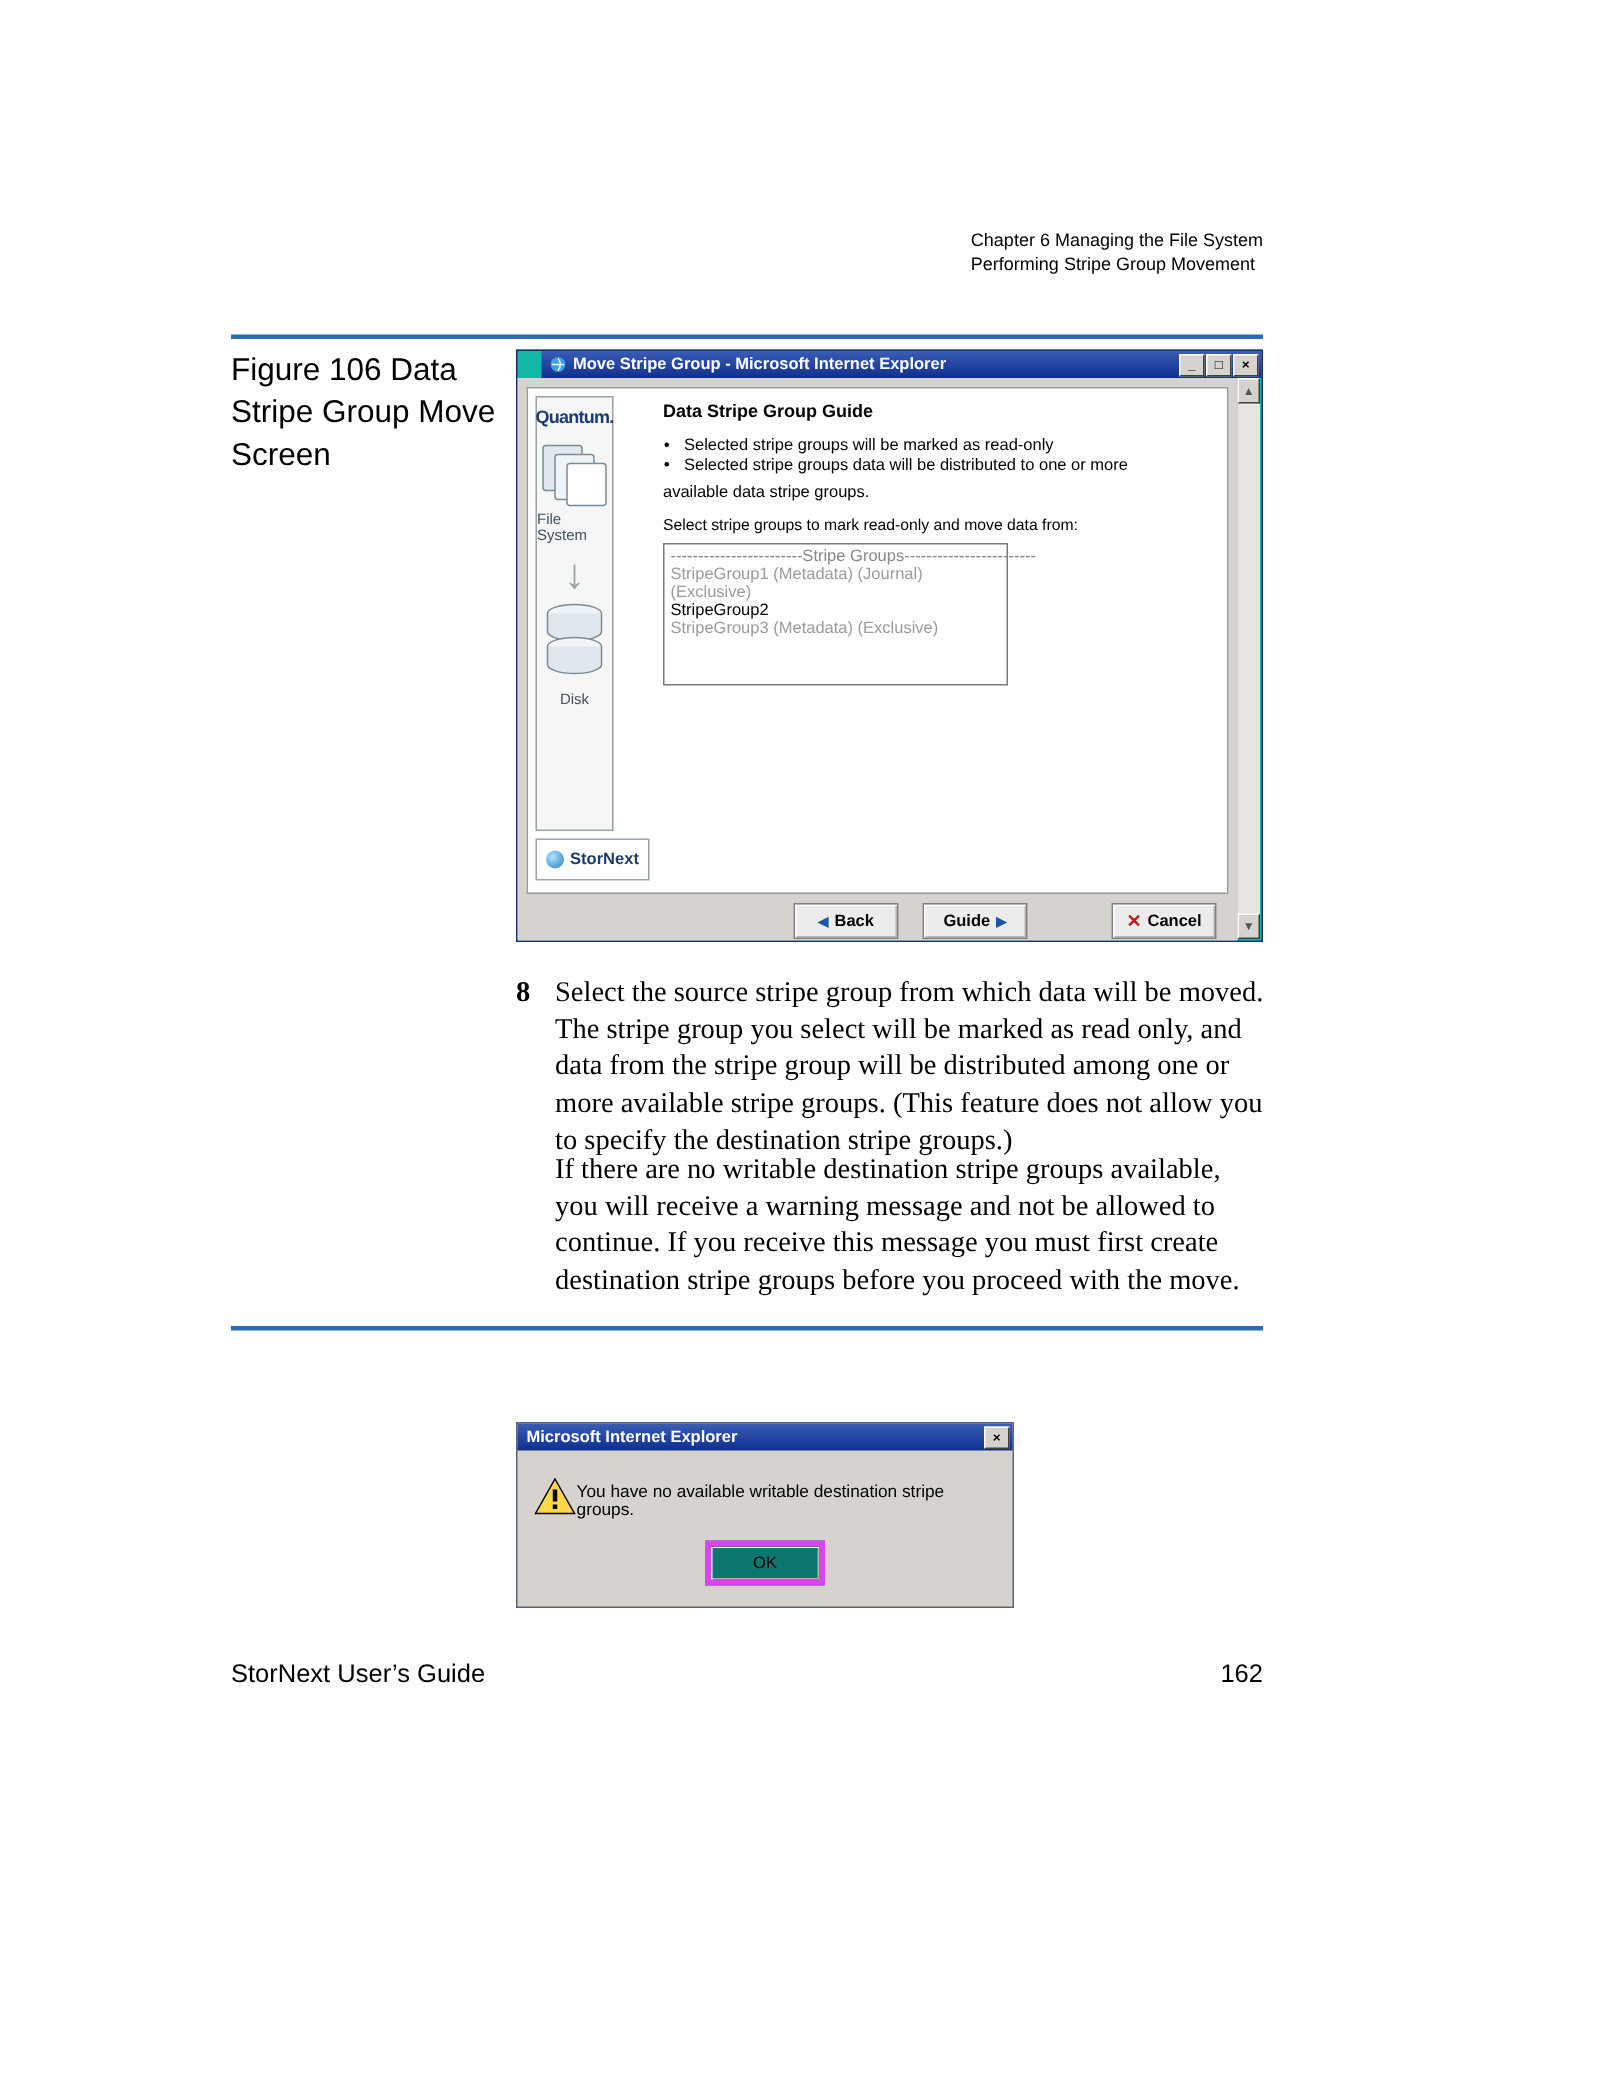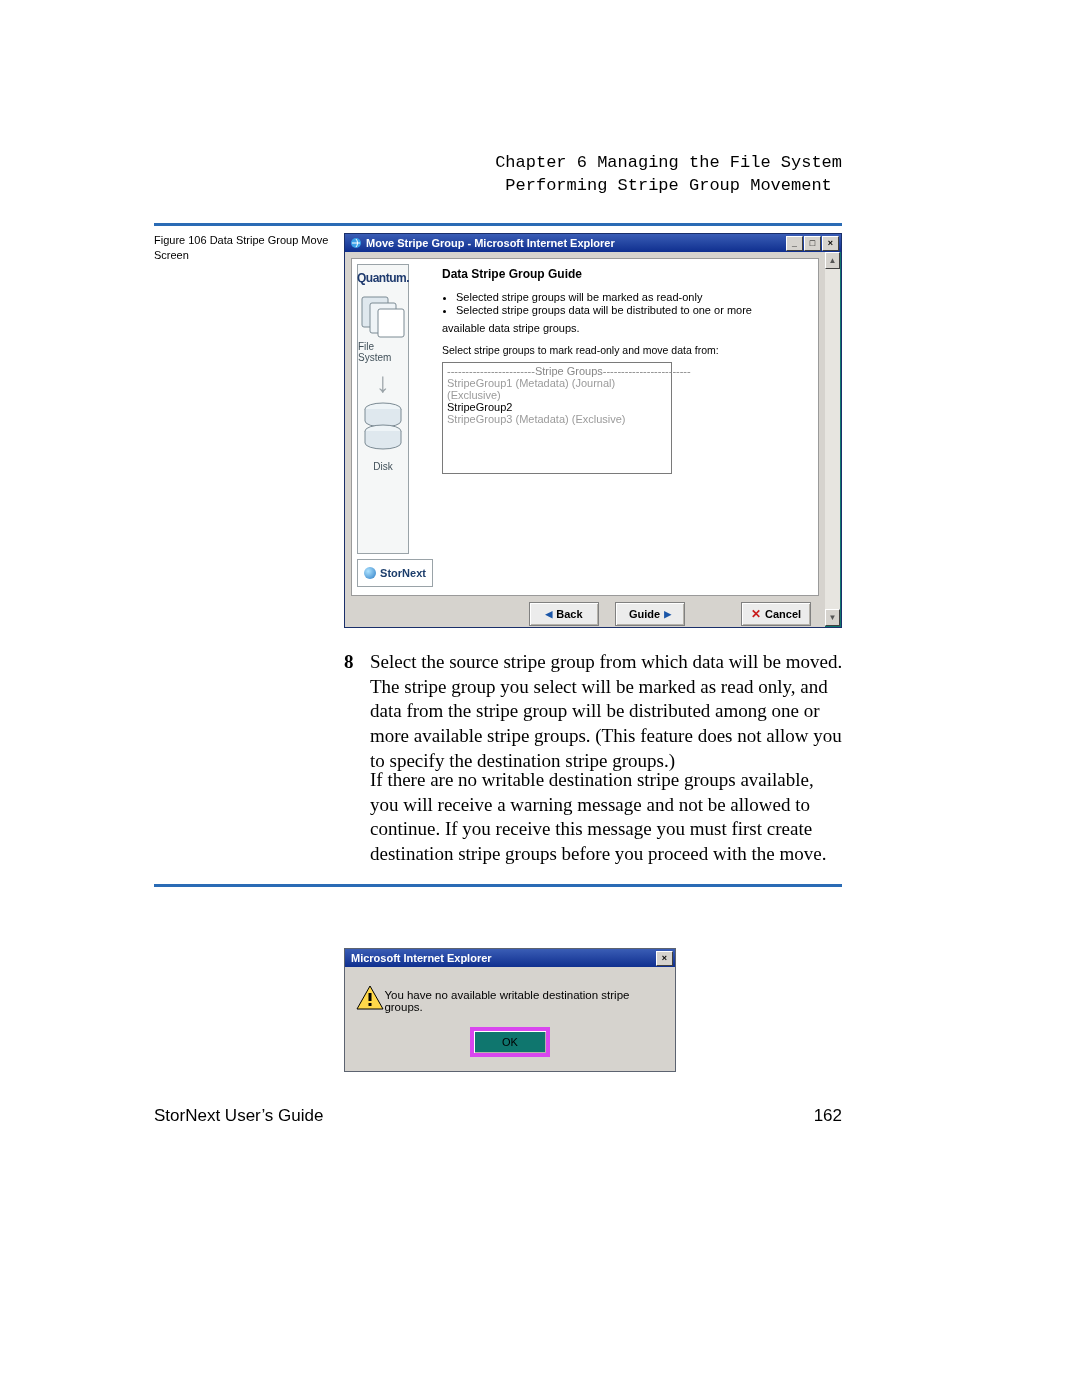--- a/index.html
+++ b/index.html
@@ -14,54 +14,54 @@
   }
   .page {
     position: relative;
     width: 1080px;
     height: 1397px;
   }
   .header-right {
     position: absolute;
     top: 152px;
     right: 238px;
-    text-align: center;
-    font-size: 17px;
+    text-align: left;
+    font-size: 12px;
     line-height: 1.35;
-    font-family: Liberation Mono, monospace;
   }
   .blue-rule {
     position: absolute;
     left: 154px;
     width: 688px;
     height: 3px;
     background: #2a6bb5;
   }
   .blue-rule.r1 { top: 223px; }
   .blue-rule.r2 { top: 884px; }
   .fig-caption {
     position: absolute;
     left: 154px;
     width: 180px;
-    font-size: 11px;
+    font-size: 21px;
     line-height: 1.35;
   }
   .fig-caption.c1 { top: 233px; }
   .fig-caption.c2 { top: 896px; }
 
   
   .ie-window {
     position: absolute;
     left: 344px;
     top: 233px;
     width: 498px;
     height: 395px;
     border: 1px solid #1a2f6a;
-    background: #0f766e;
+    background: #14b8a6;
     box-sizing: border-box;
+    padding-left: 16px;
   }
   .ie-titlebar {
     height: 18px;
     background: linear-gradient(#3a5db5, #0f2f8f);
     color: #fff;
     display: flex;
     align-items: center;
     font: 700 11px Tahoma, Arial, sans-serif;
     padding: 0 2px;
   }
@@ -161,21 +161,21 @@
   .bullets {
     font: 11px Arial, sans-serif;
     color: #000;
     margin: 0 0 8px 0;
     padding-left: 14px;
   }
   .bullets li { margin-bottom: 1px; }
   .after-bullets { font: 11px Arial; margin: -2px 0 10px 0; }
   .instr { font: 10.5px Arial; margin-bottom: 6px; }
   .listbox {
-    width: 230px; height: 112px;
+    width: 230px; height: 95px;
     border: 1px solid #7a7a7a;
     background: #fff;
     font: 11px Arial, sans-serif;
     padding: 2px 4px;
     box-sizing: border-box;
     color: #333;
   }
   .listbox .hdr { color: #888; white-space: nowrap; }
   .listbox .grey { color: #9b9b9b; }
   .listbox .sel { color: #000; }

